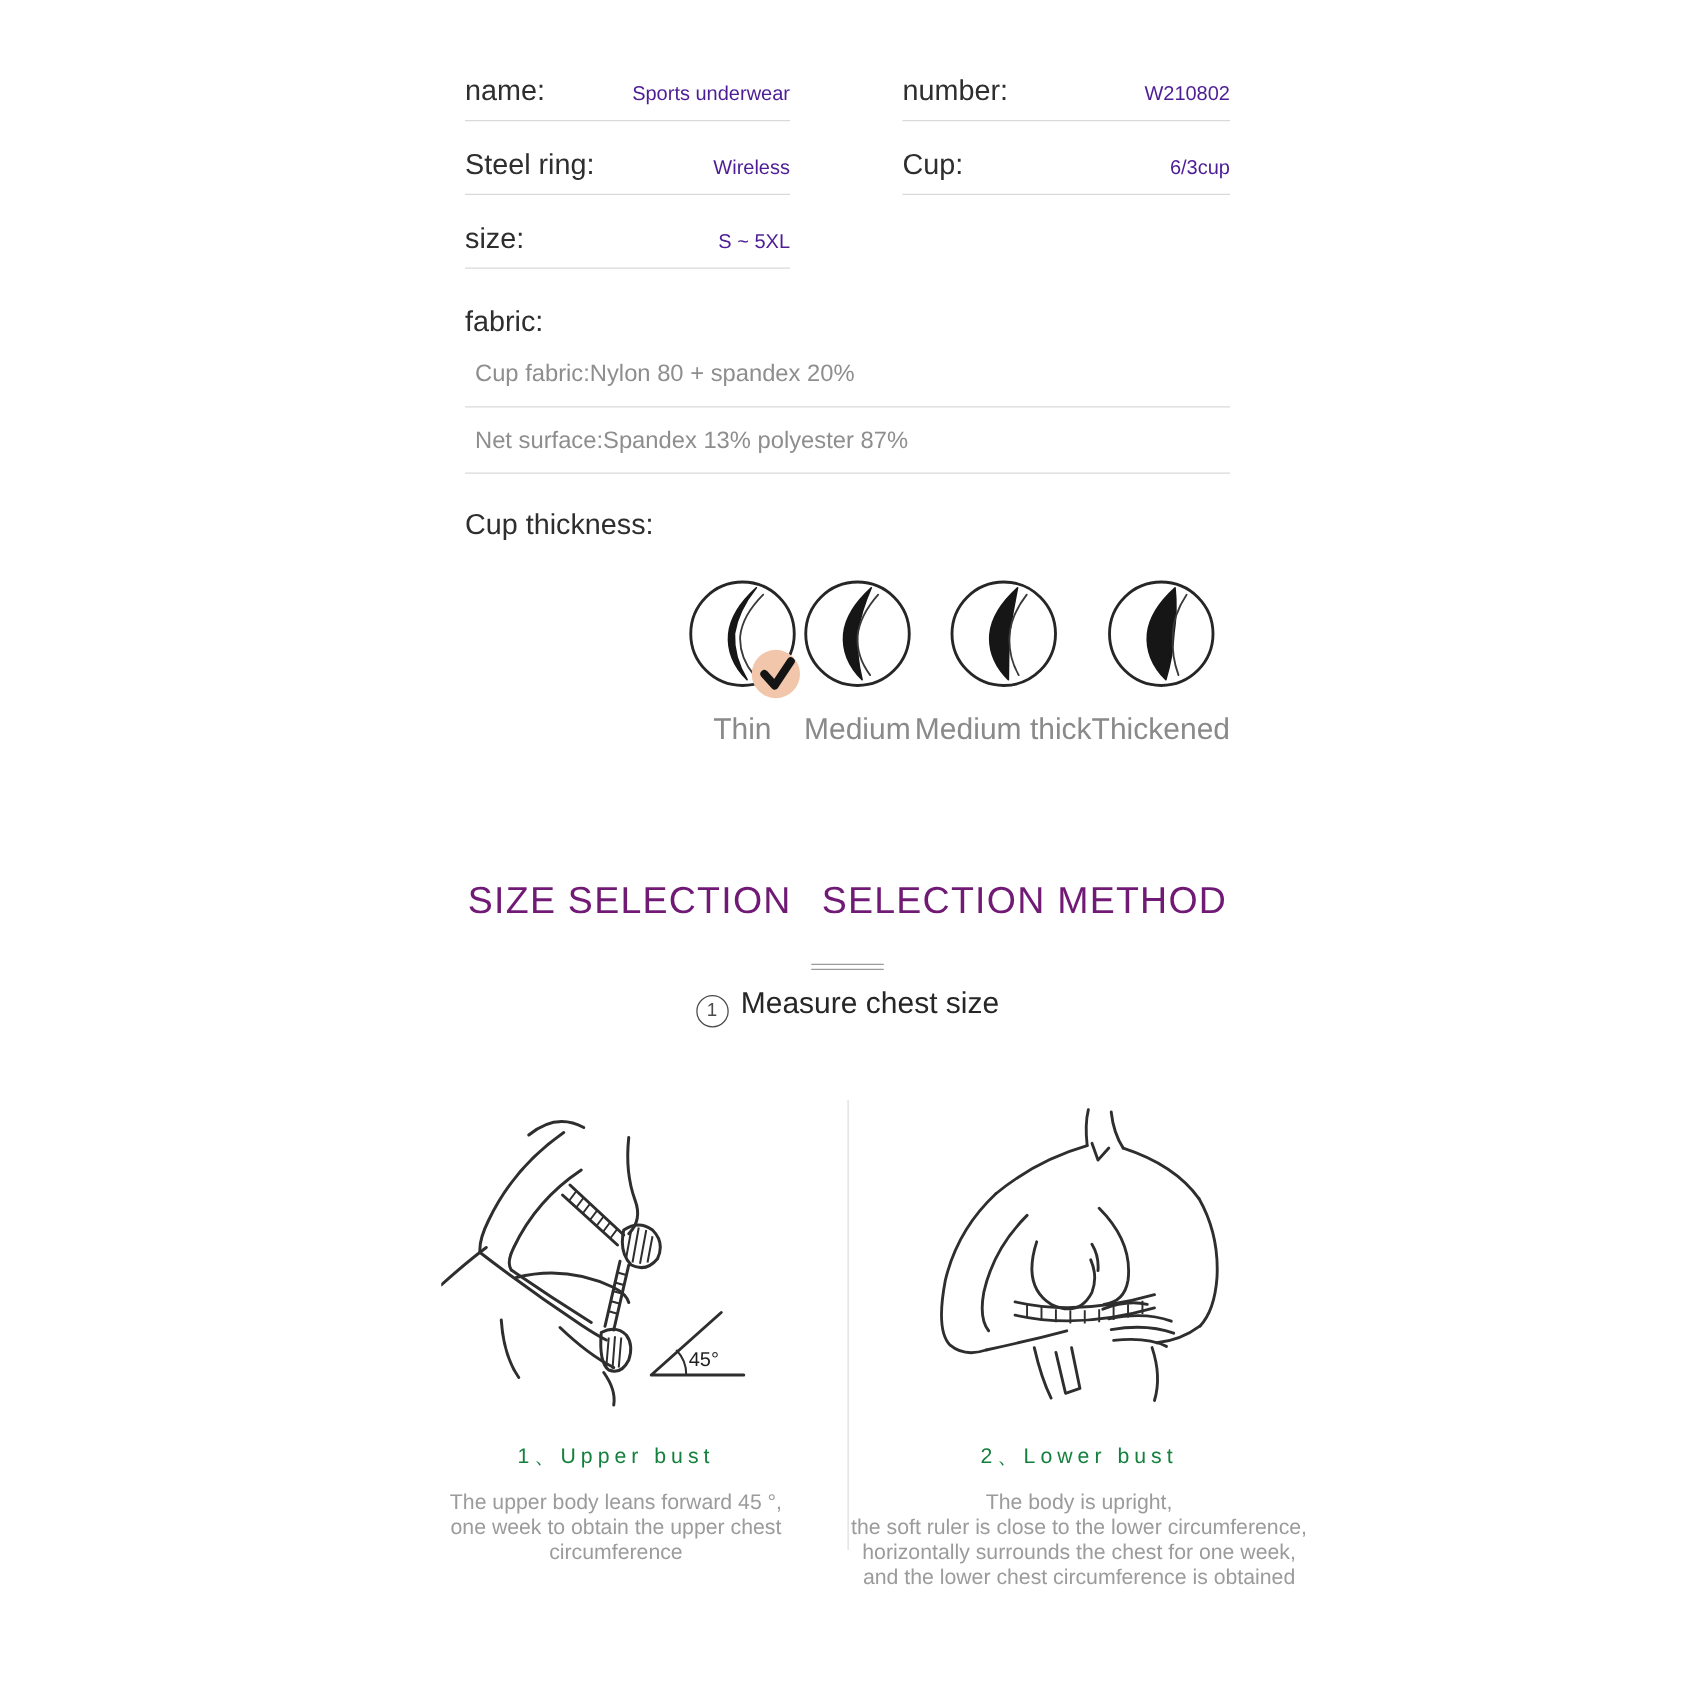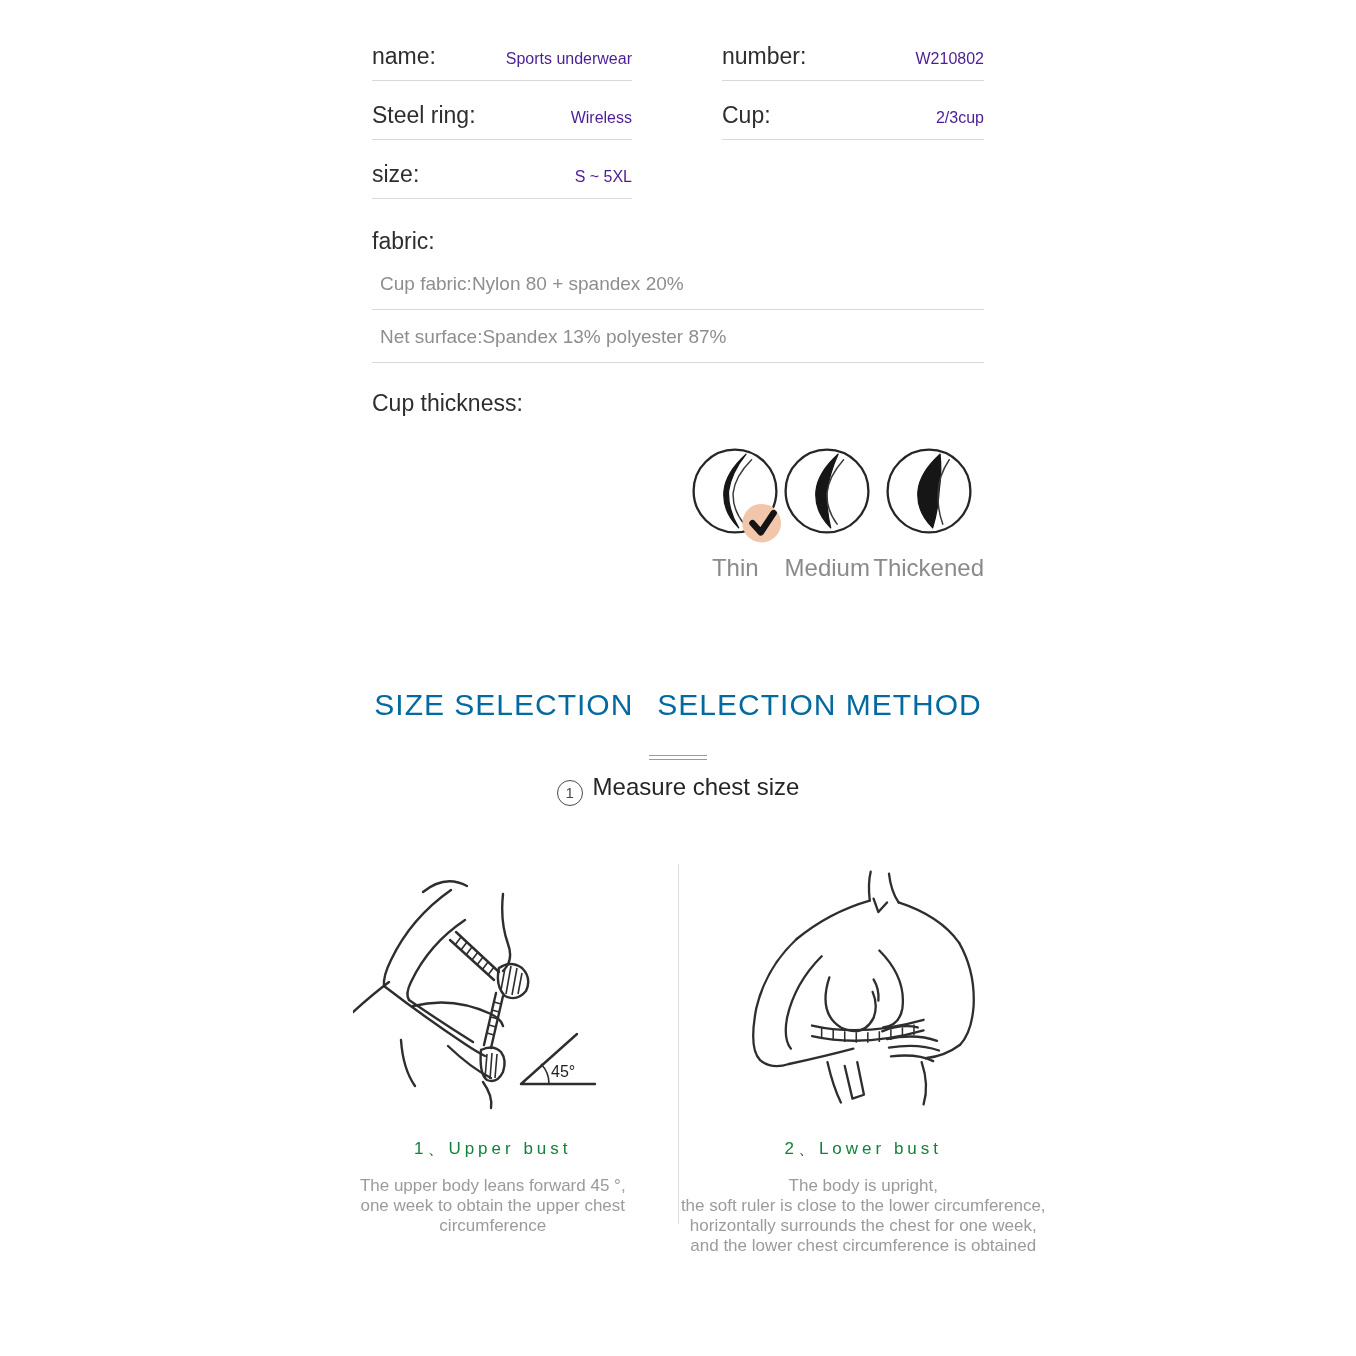--- a/index.html
+++ b/index.html
@@ -2,21 +2,21 @@
 <html><head>
 <meta charset="utf-8">
 <style>
   html,body { margin:0; padding:0; background:#fff; }
   .page {
     position:relative; width:1356px; height:1356px; background:#ffffff;
     font-family:"Liberation Sans", sans-serif; overflow:hidden;
     color:#2f2f2f;
   }
   
-  .spec-section { width:612px; margin:0 auto; padding-top:42px; }
+  .spec-section { width:612px; margin:16px auto; padding-top:42px; }
   .spec-grid { display:grid; grid-template-columns:260px 262px; column-gap:90px; }
   .spec-cell {
     display:flex; justify-content:space-between; align-items:baseline;
     border-bottom:1px solid #d9d9d9; padding-bottom:10px; margin-bottom:20px;
     line-height:28px; height:28px;
   }
   .spec-label { font-size:23px; color:#2e2e2e; white-space:nowrap; }
   .spec-value { font-size:16px; color:#4c1d95; white-space:nowrap; }
   .fabric-label { font-size:23px; color:#2e2e2e; margin:8px 0 16px; line-height:28px; }
   .fabric-row {
@@ -27,21 +27,21 @@
   .cup-label { font-size:23px; color:#2e2e2e; margin:26px 0 0; line-height:28px; }
   .cup-options { display:flex; justify-content:flex-end; margin-top:28px; }
   .cup-option { display:flex; flex-direction:column; align-items:center; }
   .cup-icon-wrap { position:relative; width:92px; height:92px; }
   .cup-icon-wrap svg { overflow:visible; }
   .cup-option-label {
     margin-top:16px; font-size:24px; color:#8a8a8a; white-space:nowrap; line-height:30px;
   }
   
   .size-section { text-align:center; margin-top:104px; }
-  .size-title { margin:0; font-size:30px; font-weight:400; color:#0369a1; letter-spacing:1px; line-height:36px; }
+  .size-title { margin:0; font-size:30px; font-weight:400; color:#701a75; letter-spacing:1px; line-height:36px; }
   .size-title span { margin:0 12px; }
   .h-divider {
     width:58px; height:3px; margin:32px auto 0;
     border-top:1px solid #9a9a9a; border-bottom:1px solid #9a9a9a;
   }
   .step-line { margin-top:12px; font-size:24px; color:#262626; line-height:30px; }
   .circled-num {
     display:inline-flex; align-items:center; justify-content:center;
     width:24px; height:24px; border:1.5px solid #4a4a4a; border-radius:50%;
     font-size:15px; color:#4a4a4a; margin-right:10px; vertical-align:-3px;
@@ -76,21 +76,21 @@
       <div class="spec-cell">
         <span class="spec-label">number:</span>
         <span class="spec-value">W210802</span>
       </div>
       <div class="spec-cell">
         <span class="spec-label">Steel ring:</span>
         <span class="spec-value">Wireless</span>
       </div>
       <div class="spec-cell">
         <span class="spec-label">Cup:</span>
-        <span class="spec-value">2/3cup</span>
+        <span class="spec-value">6/3cup</span>
       </div>
       <div class="spec-cell">
         <span class="spec-label">size:</span>
         <span class="spec-value">S ~ 5XL</span>
       </div>
     </div>
 
     <div class="fabric-label">fabric:</div>
 
     <div class="fabric-row">
@@ -125,20 +125,30 @@
         <div class="cup-icon-wrap">
           <svg width="92" height="92" viewBox="0 0 100 100" aria-hidden="true">
             <circle class="cup-circle" cx="50" cy="50" r="45"></circle>
             <path class="cup-fill" d="M62,10 Q40,30 38,50 Q36,72 54,90 Q49,70 50,50 Q53,30 62,10 Z"></path>
             <path class="cup-echo" d="M68,16 Q52,34 50,52 Q49,70 61,86"></path>
           </svg>
         </div>
         <div class="cup-option-label">Medium</div>
       </div>
 
+      <div class="cup-option">
+        <div class="cup-icon-wrap">
+          <svg width="92" height="92" viewBox="0 0 100 100" aria-hidden="true">
+            <circle class="cup-circle" cx="50" cy="50" r="45"></circle>
+            <path class="cup-fill" d="M62,10 Q40,30 38,50 Q36,72 54,90 Q54,70 55,50 Q58,30 62,10 Z"></path>
+            <path class="cup-echo" d="M70,16 Q56,34 55,52 Q54,70 63,86"></path>
+          </svg>
+        </div>
+        <div class="cup-option-label">Medium thick</div>
+      </div>
 
       <div class="cup-option">
         <div class="cup-icon-wrap">
           <svg width="92" height="92" viewBox="0 0 100 100" aria-hidden="true">
             <circle class="cup-circle" cx="50" cy="50" r="45"></circle>
             <path class="cup-fill" d="M62,10 Q40,30 38,50 Q36,72 54,90 Q60,70 61,50 Q64,30 62,10 Z"></path>
             <path class="cup-echo" d="M72,16 Q60,34 60,52 Q59,70 65,86"></path>
           </svg>
         </div>
         <div class="cup-option-label">Thickened</div>

